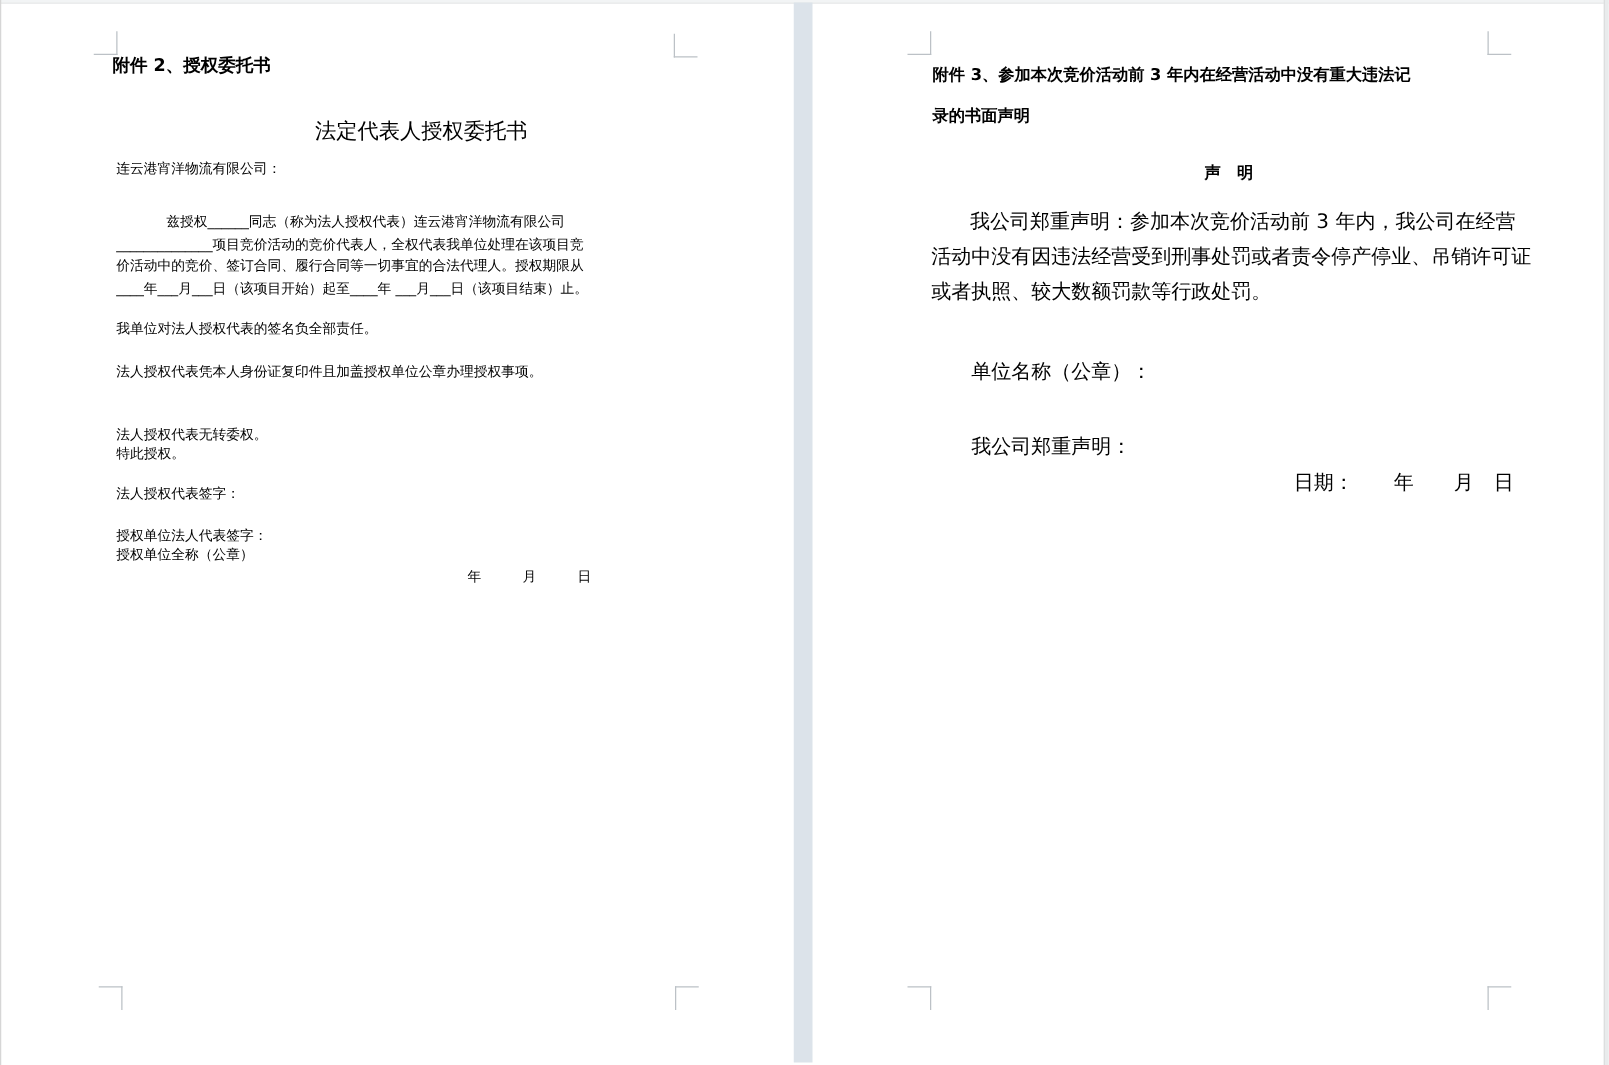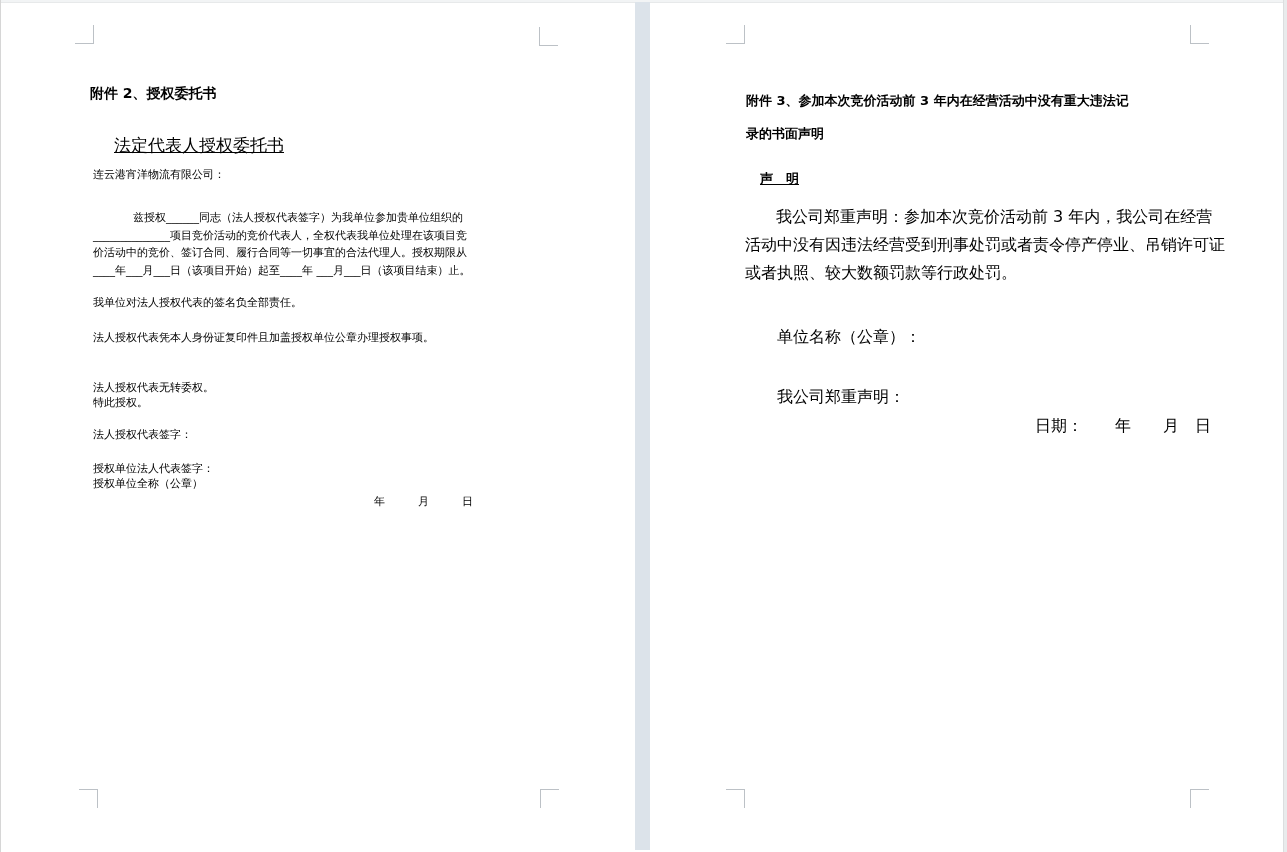--- a/index.html
+++ b/index.html
@@ -16,27 +16,27 @@
   .top-strip{position:absolute;left:0;top:0;width:1287px;height:2px;background:#f2f4f5;border-bottom:1px solid #e7e9ea;}
   .left-edge{position:absolute;left:0;top:0;width:1px;height:852px;background:#d6d6d6;}
   .right-strip{position:absolute;left:1283px;top:0;width:4px;height:852px;background:#e9ebec;border-left:1px solid #dcdedf;}
   
   .mark{position:absolute;width:18px;height:18px;border:0 solid #bcc1c6;}
   .mark.tl{border-right-width:1px;border-bottom-width:1px;}
   .mark.tr{border-left-width:1px;border-bottom-width:1px;}
   .mark.bl{border-top-width:1px;border-right-width:1px;}
   .mark.br{border-top-width:1px;border-left-width:1px;}
   
-  .t{position:absolute;white-space:pre;line-height:1.25;margin-top:40px;}
+  .t{position:absolute;white-space:pre;line-height:1.25;}
   .f13{font-size:11px;}
   .f14b{font-size:14px;font-weight:bold;}
   .f17{font-size:17px;}
   .f16{font-size:16px;}
   .f16b{font-size:13px;font-weight:bold;}
-  .ctr{text-decoration:underline;}
+  .ctr{text-align:center;}
 </style>
 </head>
 <body>
 
 <div class="page" id="page-left"></div>
 <div class="page" id="page-right"></div>
 
 <div class="top-strip"></div>
 <div class="left-edge"></div>
 <div class="divider"></div>
@@ -49,21 +49,21 @@
 
 <div class="mark tl" style="left:726px;top:25px"></div>
 <div class="mark tr" style="left:1190px;top:25px"></div>
 <div class="mark bl" style="left:726px;top:789px"></div>
 <div class="mark br" style="left:1190px;top:789px"></div>
 
 <div class="t f14b" style="left:90px;top:45px">附件 2、授权委托书</div>
 <div class="t f17 ctr" style="left:114px;top:95px;width:446px">法定代表人授权委托书</div>
 <div class="t f13" style="left:93px;top:128px">连云港宵洋物流有限公司：</div>
 
-<div class="t f13" style="left:133px;top:171px">兹授权______同志（法人授权代表签字）为我单位参加贵单位组织的</div>
+<div class="t f13" style="left:133px;top:171px">兹授权______同志（称为法人授权代表）连云港宵洋物流有限公司</div>
 <div class="t f13" style="left:93px;top:189px">______________项目竞价活动的竞价代表人，全权代表我单位处理在该项目竞</div>
 <div class="t f13" style="left:93px;top:206px">价活动中的竞价、签订合同、履行合同等一切事宜的合法代理人。授权期限从</div>
 <div class="t f13" style="left:93px;top:224px">____年___月___日（该项目开始）起至____年 ___月___日（该项目结束）止。</div>
 
 <div class="t f13" style="left:93px;top:256px">我单位对法人授权代表的签名负全部责任。</div>
 <div class="t f13" style="left:93px;top:291px">法人授权代表凭本人身份证复印件且加盖授权单位公章办理授权事项。</div>
 <div class="t f13" style="left:93px;top:341px">法人授权代表无转委权。</div>
 <div class="t f13" style="left:93px;top:356px">特此授权。</div>
 <div class="t f13" style="left:93px;top:388px">法人授权代表签字：</div>
 <div class="t f13" style="left:93px;top:422px">授权单位法人代表签字：</div>

